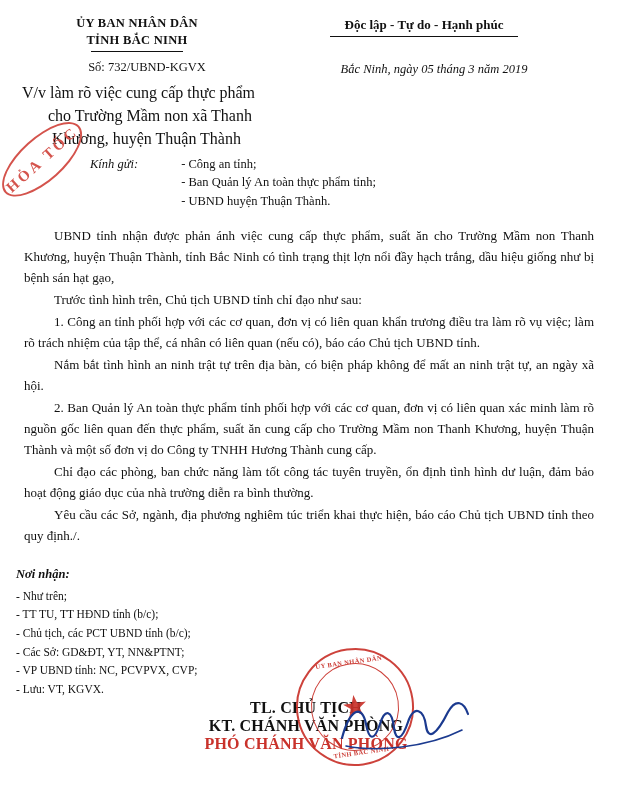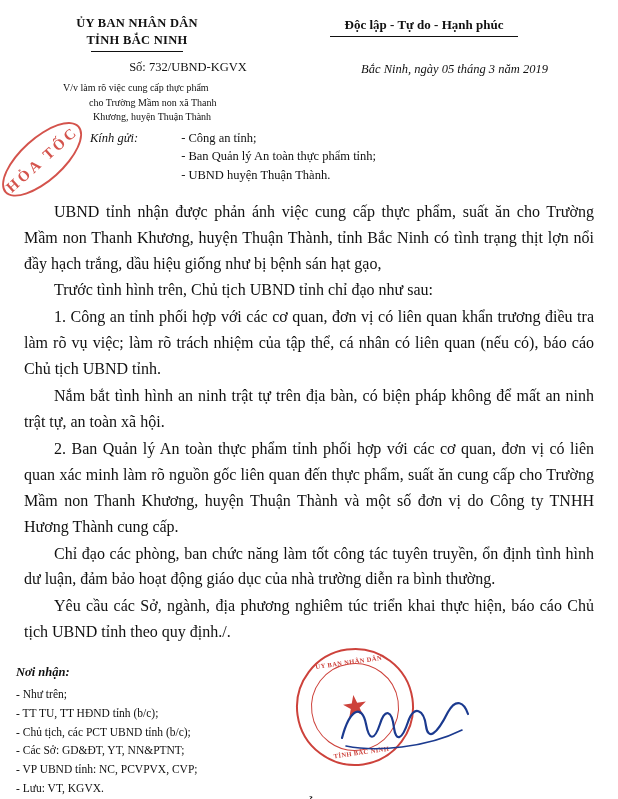--- a/index.html
+++ b/index.html
@@ -66,21 +66,20 @@
   .rule-long {
     width: 188px;
     height: 1px;
     background: #111;
     margin: 3px auto 0 auto;
   }
 
   .subheader {
     display: flex;
     padding: 8px 22px 0 22px;
-    margin-left: 41px;
   }
   .sub-left {
     width: 250px;
     font-size: 12.5px;
   }
   .sub-right {
     flex: 1;
     text-align: center;
     font-size: 12.5px;
     font-style: italic;
@@ -88,21 +87,21 @@
   }
   .sub-number {
     text-align: center;
     font-size: 12.5px;
   }
   .sub-number .num {
     font-weight: normal;
   }
   .subject {
     margin-top: 6px;
-    font-size: 10px;
+    font-size: 16px;
     line-height: 1.45;
   }
   .subject .l2, .subject .l3 {
     display: block;
     padding-left: 26px;
   }
   .subject .l3 { padding-left: 30px; }
 
   
   .recipients {
@@ -118,21 +117,21 @@
   }
   .recip-list {
     display: inline-block;
     vertical-align: top;
   }
   .recip-list div { white-space: nowrap; }
 
   
   .body {
     padding: 14px 24px 0 24px;
-    font-size: 16px;
+    font-size: 13px;
     line-height: 1.62;
     text-align: justify;
   }
   .body p {
     margin: 0 0 1px 0;
     text-indent: 30px;
   }
 
   
   .footer {
@@ -285,21 +284,21 @@
       <div>- Công an tỉnh;</div>
       <div>- Ban Quản lý An toàn thực phẩm tỉnh;</div>
       <div>- UBND huyện Thuận Thành.</div>
     </span>
   </div>
 
   <div class="body">
     <p>UBND tỉnh nhận được phản ánh việc cung cấp thực phẩm, suất ăn cho Trường Mầm non Thanh Khương, huyện Thuận Thành, tỉnh Bắc Ninh có tình trạng thịt lợn nổi đầy hạch trắng, dầu hiệu giống như bị bệnh sán hạt gạo,</p>
     <p>Trước tình hình trên, Chủ tịch UBND tỉnh chỉ đạo như sau:</p>
     <p>1. Công an tỉnh phối hợp với các cơ quan, đơn vị có liên quan khẩn trương điều tra làm rõ vụ việc; làm rõ trách nhiệm của tập thể, cá nhân có liên quan (nếu có), báo cáo Chủ tịch UBND tỉnh.</p>
-    <p>Nắm bắt tình hình an ninh trật tự trên địa bàn, có biện pháp không để mất an ninh trật tự, an toàn xã hội.</p>
+    <p>Nắm bắt tình hình an ninh trật tự trên địa bàn, có biện pháp không để mất an ninh trật tự, an ngày xã hội.</p>
     <p>2. Ban Quản lý An toàn thực phẩm tỉnh phối hợp với các cơ quan, đơn vị có liên quan xác minh làm rõ nguồn gốc liên quan đến thực phẩm, suất ăn cung cấp cho Trường Mầm non Thanh Khương, huyện Thuận Thành và một số đơn vị do Công ty TNHH Hương Thành cung cấp.</p>
     <p>Chỉ đạo các phòng, ban chức năng làm tốt công tác tuyên truyền, ổn định tình hình dư luận, đảm bảo hoạt động giáo dục của nhà trường diễn ra bình thường.</p>
     <p>Yêu cầu các Sở, ngành, địa phương nghiêm túc triển khai thực hiện, báo cáo Chủ tịch UBND tỉnh theo quy định./.</p>
   </div>
 
   <div class="footer">
     <div class="foot-left">
       <div class="ttl">Nơi nhận:</div>
       <div>- Như trên;</div>
       <div>- TT TU, TT HĐND tỉnh (b/c);</div>

